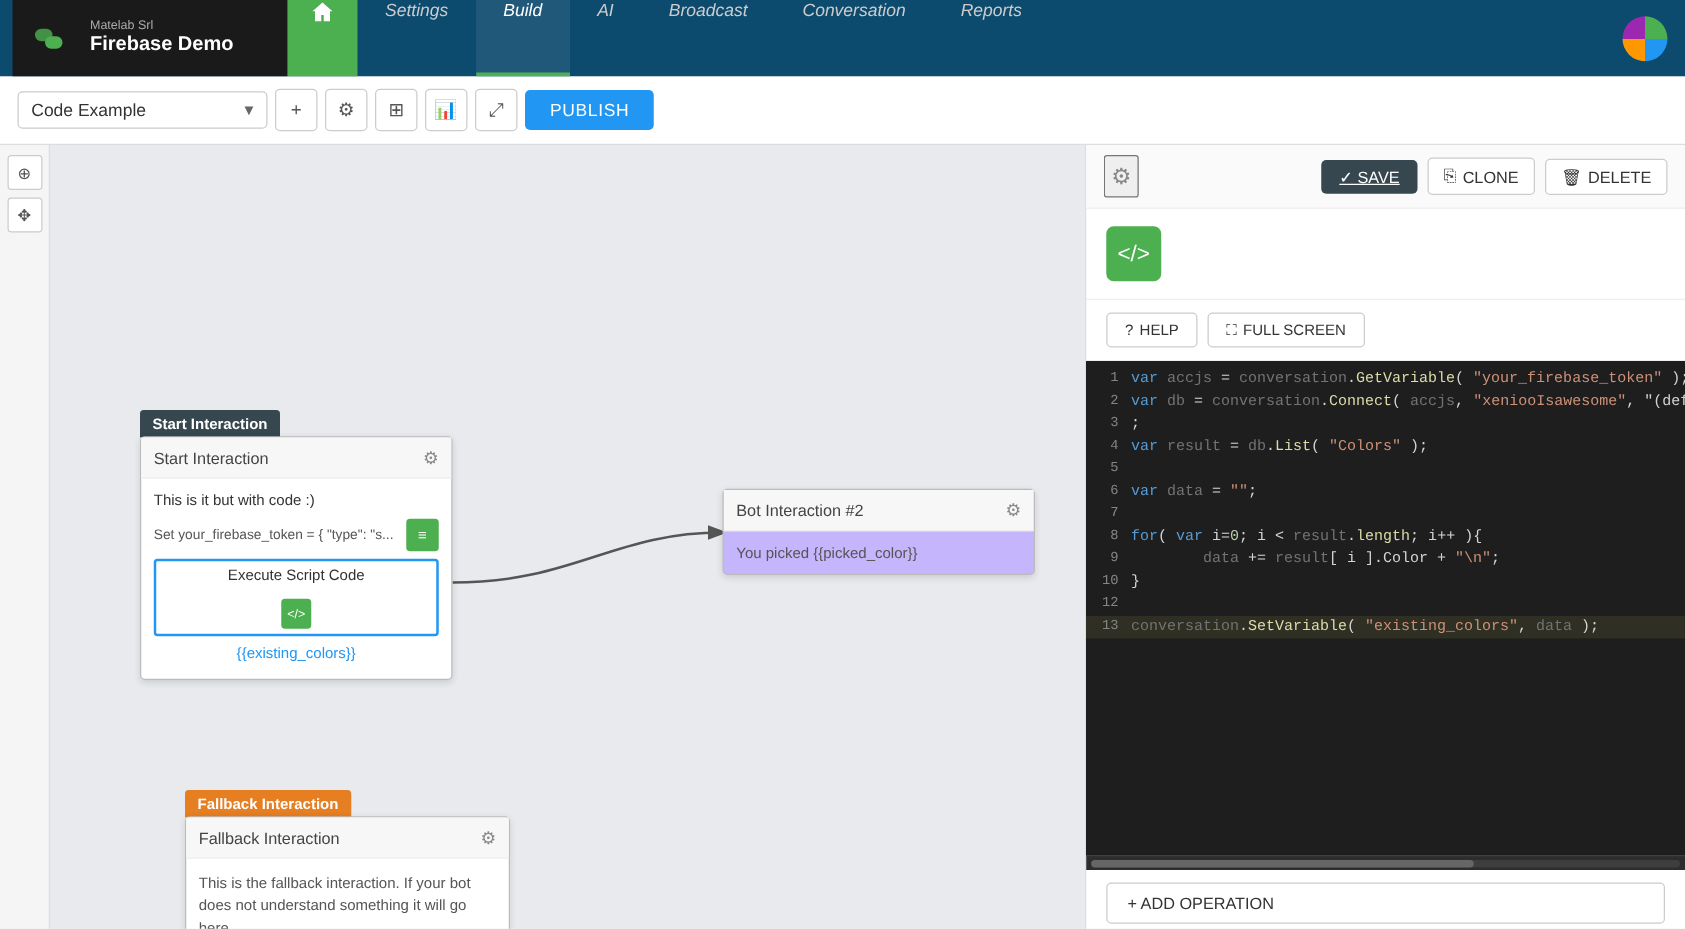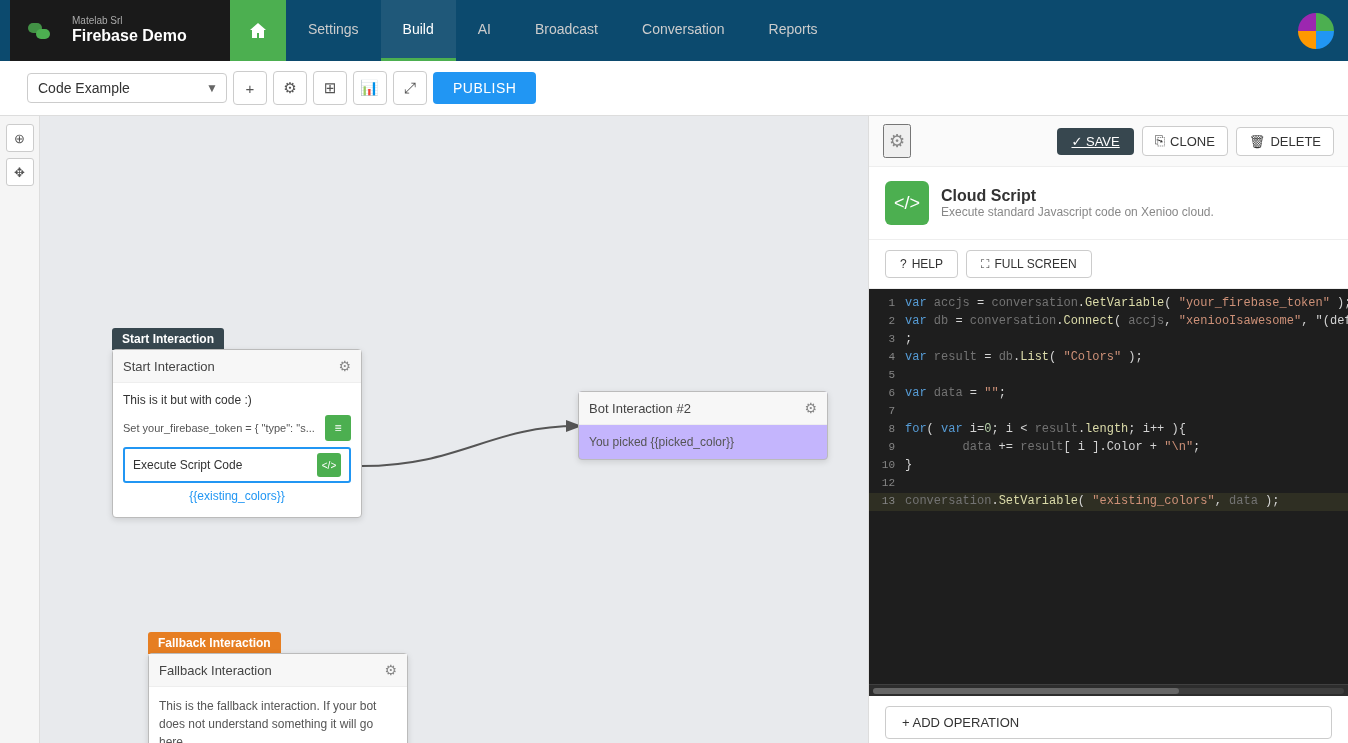--- a/index.html
+++ b/index.html
@@ -15,39 +15,40 @@
       background: #1a1a1a; padding: 0 18px; min-width: 220px;
     }
     .logo-icon { width: 36px; height: 24px; position: relative; }
     .logo-icon svg { width: 36px; height: 24px; }
     .logo-text { color: white; }
     .logo-text .company { font-size: 10px; color: #aaa; display: block; }
     .logo-text .appname { font-size: 16px; font-weight: bold; color: white; display: block; line-height: 1.2; }
 
     .nav-items { display: flex; align-items: stretch; flex: 1; }
     .nav-item {
-      display: flex; align-items: center; padding: 0 22px;
+      display: flex; padding: 0 22px;
       color: #ccc; font-size: 14px; cursor: pointer; text-decoration: none;
       border-bottom: 3px solid transparent;
+      font-style: italic;
     }
     .nav-item.active { color: white; border-bottom: 3px solid #4caf50; background: rgba(255,255,255,0.08); }
     .nav-item.home { background: #4caf50; border-bottom: none; padding: 0 18px; }
     .nav-item.home svg { fill: white; width: 20px; height: 20px; }
 
     .nav-avatar { display: flex; align-items: center; padding: 0 14px; margin-left: auto; }
     .avatar-circle {
       width: 36px; height: 36px; border-radius: 50%;
       background: conic-gradient(#4caf50 0deg 90deg, #2196f3 90deg 180deg, #ff9800 180deg 270deg, #9c27b0 270deg 360deg);
       display: flex; align-items: center; justify-content: center;
     }
 
     
     .toolbar {
       display: flex; align-items: center; gap: 6px;
-      padding: 10px 27px; background: white;
+      padding: 10px 14px; background: white;
       border-bottom: 1px solid #ddd; height: 55px;
     }
     .flow-select-wrapper {
       display: flex; align-items: center;
       border: 1px solid #ccc; border-radius: 4px;
       background: white; min-width: 200px;
     }
     .flow-select {
       border: none; outline: none; padding: 6px 10px;
       font-size: 14px; color: #333; background: transparent; flex: 1;
@@ -105,23 +106,23 @@
     .node-text { font-size: 12px; color: #333; margin-bottom: 8px; }
     .node-action-row {
       display: flex; align-items: center; gap: 6px; margin-bottom: 6px;
     }
     .node-action-text { font-size: 11px; color: #555; flex: 1; }
     .node-action-icon {
       width: 26px; height: 26px; background: #4caf50; border-radius: 3px;
       display: flex; align-items: center; justify-content: center; color: white; font-size: 12px;
     }
     .node-script-row {
-      display: flex; align-items: center; gap: 0;
+      display: flex; align-items: center; gap: 12px;
       border: 2px solid #2196f3; border-radius: 3px; padding: 4px 8px;
-      font-size: 12px; color: #333;
+      font-size: 12px; color: #333; flex-direction: column;
     }
     .node-script-icon {
       width: 24px; height: 24px; background: #4caf50; border-radius: 3px;
       display: flex; align-items: center; justify-content: center; color: white; font-size: 10px;
     }
     .node-variable { font-size: 12px; color: #2196f3; text-align: center; padding: 6px 0 4px; }
     .node-bot {
       position: absolute; left: 538px; top: 275px;
       background: #c4b5fd; border: 1px solid #bbb; border-radius: 4px;
       width: 250px; box-shadow: 0 2px 6px rgba(0,0,0,0.12);
@@ -374,24 +375,20 @@
           <span>🗑</span>
           <span>DELETE</span>
         </button>
       </div>
     </div>
 
     <div class="rp-header">
       <div class="rp-icon-box">
         <span>&lt;/&gt;</span>
       </div>
-      <div>
-        <div class="rp-title">Cloud Script</div>
-        <div class="rp-subtitle">Execute standard Javascript code on Xenioo cloud.</div>
-      </div>
     </div>
 
     <div class="rp-actions">
       <button class="btn-help">
         <span>?</span>
         <span>HELP</span>
       </button>
       <button class="btn-fullscreen">
         <span>⛶</span>
         <span>FULL SCREEN</span>

